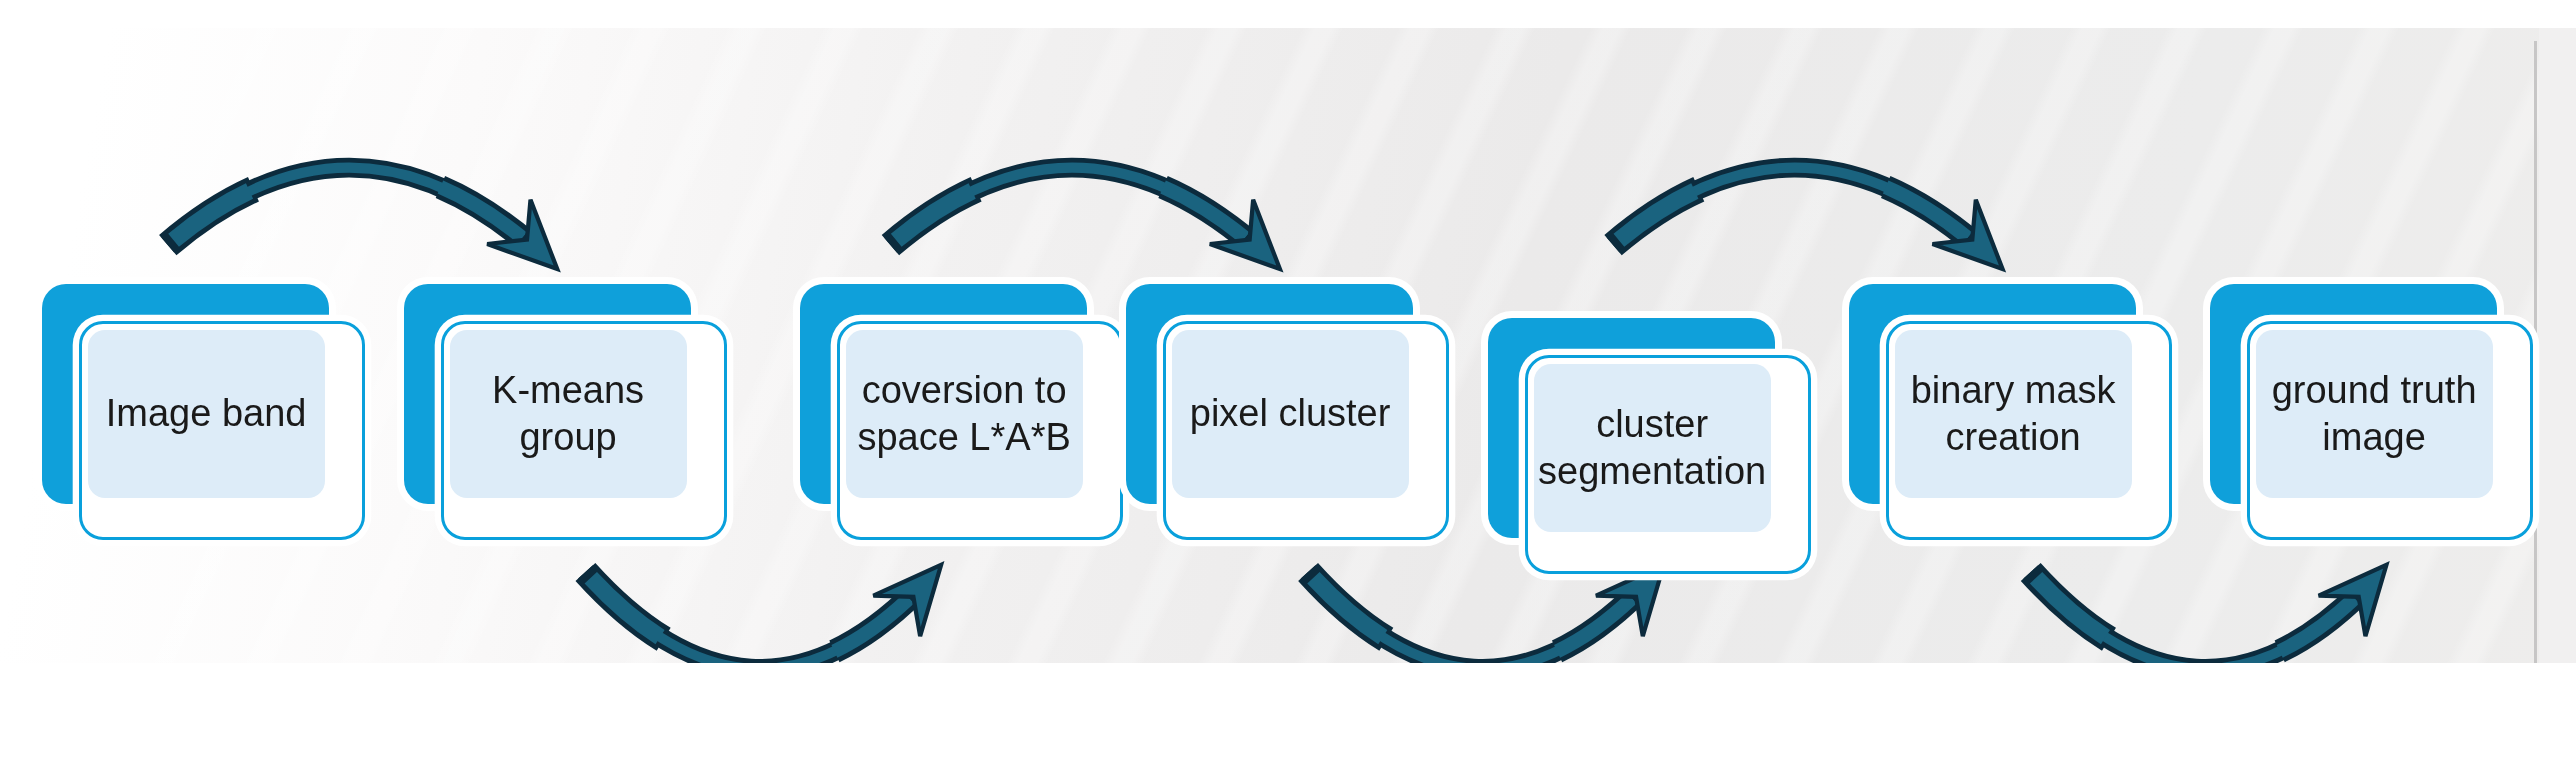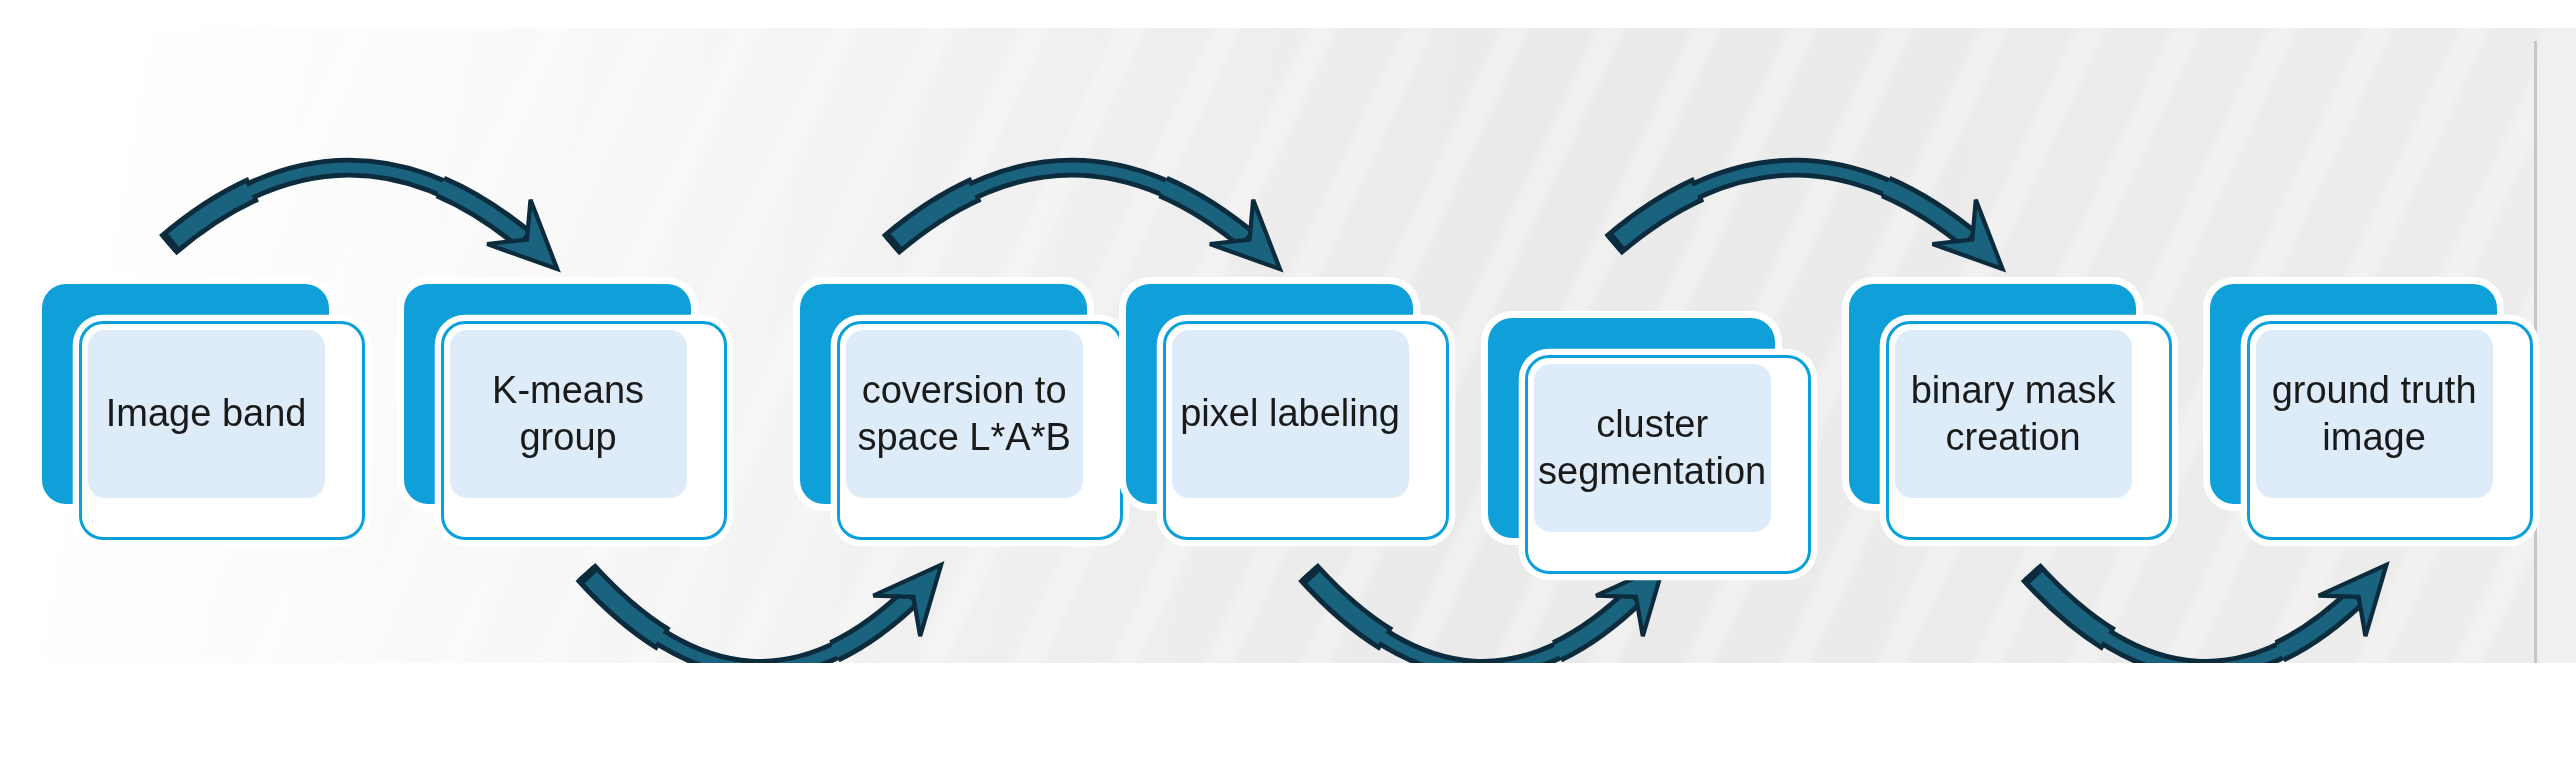--- a/index.html
+++ b/index.html
@@ -179,21 +179,21 @@
           <div class="label">coversion to
 space L*A*B</div>
         </div>
       </div>
     </div>
 
     <div class="step" style="left: 1126px;">
       <div class="back" style="background: rgb(15, 160, 218);"></div>
       <div class="front">
         <div class="inner">
-          <div class="label">pixel labeling</div>
+          <div class="label">pixel cluster</div>
         </div>
       </div>
     </div>
 
     <div class="step" style="left: 1488px; margin-top: 34px;">
       <div class="back" style="background: rgb(15, 160, 218);"></div>
       <div class="front">
         <div class="inner">
           <div class="label">cluster
 segmentation</div>

